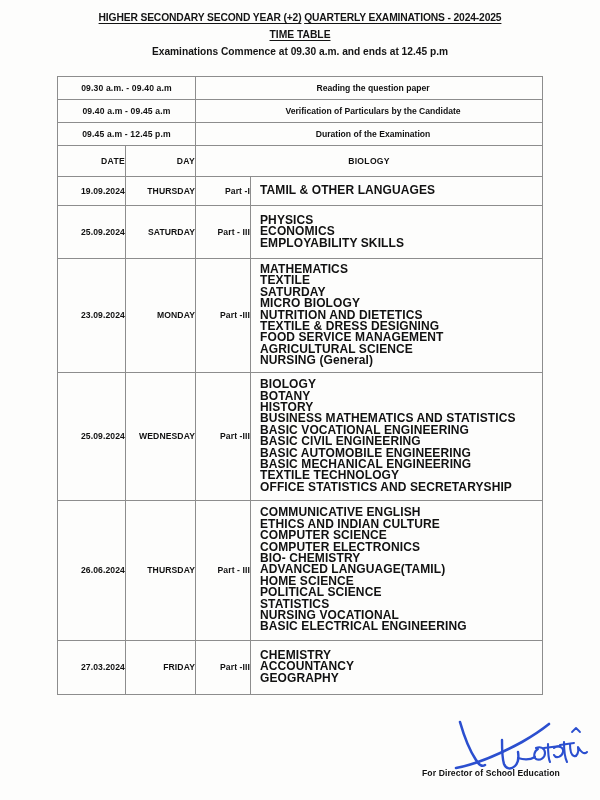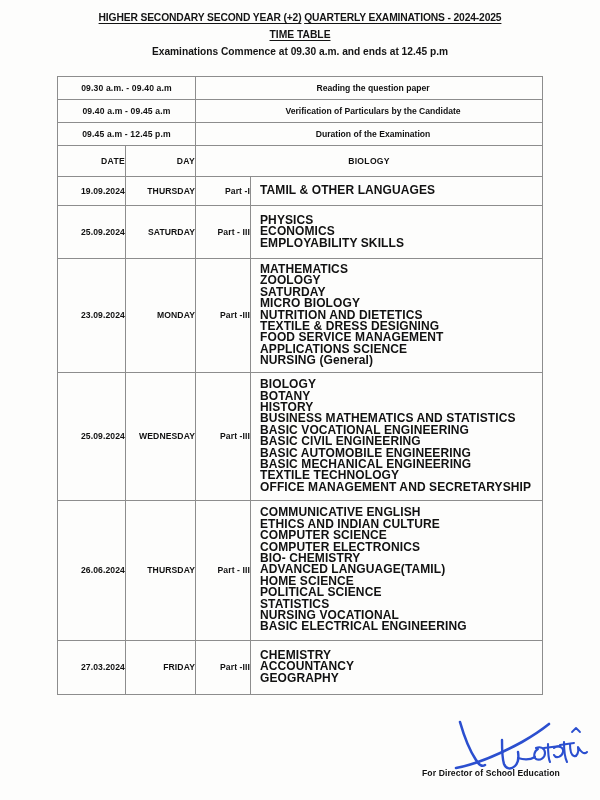--- a/index.html
+++ b/index.html
@@ -223,45 +223,45 @@
               <span class="subj">ECONOMICS</span>
               <span class="subj">EMPLOYABILITY SKILLS</span>
             </td>
         </tr>
         <tr>
           <td class="d-date" style="height:111px">23.09.2024</td>
           <td class="d-day">MONDAY</td>
           <td class="d-part">Part -III</td>
           <td class="d-sub">
               <span class="subj">MATHEMATICS</span>
-              <span class="subj">ZOOLOGY</span>
+              <span class="subj">TEXTILE</span>
               <span class="subj">SATURDAY</span>
               <span class="subj">MICRO BIOLOGY</span>
               <span class="subj">NUTRITION AND DIETETICS</span>
               <span class="subj">TEXTILE &amp; DRESS DESIGNING</span>
               <span class="subj">FOOD SERVICE MANAGEMENT</span>
-              <span class="subj">APPLICATIONS SCIENCE</span>
+              <span class="subj">AGRICULTURAL SCIENCE</span>
               <span class="subj">NURSING (General)</span>
             </td>
         </tr>
         <tr>
           <td class="d-date" style="height:127px">25.09.2024</td>
           <td class="d-day">WEDNESDAY</td>
           <td class="d-part">Part -III</td>
           <td class="d-sub">
               <span class="subj">BIOLOGY</span>
               <span class="subj">BOTANY</span>
               <span class="subj">HISTORY</span>
               <span class="subj">BUSINESS MATHEMATICS AND STATISTICS</span>
               <span class="subj">BASIC VOCATIONAL ENGINEERING</span>
               <span class="subj">BASIC CIVIL ENGINEERING</span>
               <span class="subj">BASIC AUTOMOBILE ENGINEERING</span>
               <span class="subj">BASIC MECHANICAL ENGINEERING</span>
               <span class="subj">TEXTILE TECHNOLOGY</span>
-              <span class="subj">OFFICE MANAGEMENT AND SECRETARYSHIP</span>
+              <span class="subj">OFFICE STATISTICS AND SECRETARYSHIP</span>
             </td>
         </tr>
         <tr>
           <td class="d-date" style="height:139px">26.06.2024</td>
           <td class="d-day">THURSDAY</td>
           <td class="d-part">Part - III</td>
           <td class="d-sub">
               <span class="subj">COMMUNICATIVE ENGLISH</span>
               <span class="subj">ETHICS AND INDIAN CULTURE</span>
               <span class="subj">COMPUTER SCIENCE</span>

